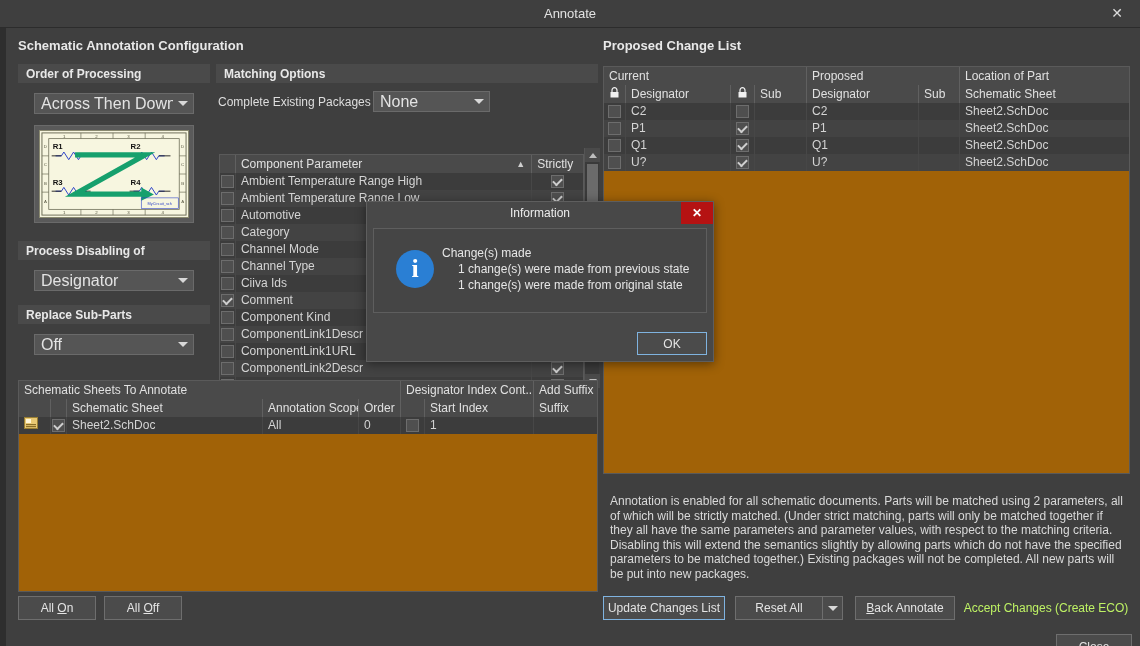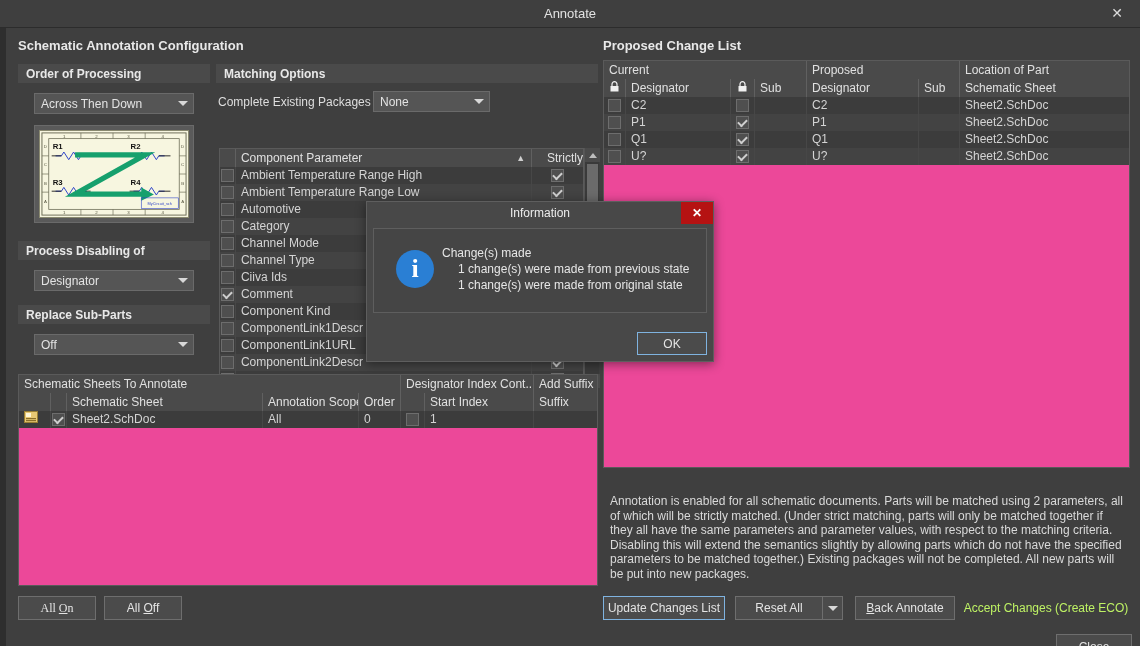--- a/index.html
+++ b/index.html
@@ -76,21 +76,21 @@
   .combo {
     position: absolute;
     background: #555555;
     border: 1px solid #6a6a6a;
     height: 21px;
     display: flex; align-items: center;
     cursor: pointer;
   }
   .combo .cval {
     flex: 1; padding-left: 6px;
-    font-size: 12px; color: #e3e3e3;
+    font-size: 16px; color: #e3e3e3;
     white-space: nowrap; overflow: hidden;
   }
   .combo .carrow {
     width: 20px; height: 100%;
     display: flex; align-items: center; justify-content: center;
   }
   .arrow-down {
     width: 0; height: 0;
     border-left: 5px solid transparent;
     border-right: 5px solid transparent;
@@ -107,23 +107,24 @@
   .preview-inner {
     width: 100%; height: 100%;
     background: #f7f6e0;
     border: 1px solid #8a8a70;
     position: relative;
   }
 
   
   .grid {
     position: absolute;
-    background: #ec4899;
+    background: #a16207;
     border: 1px solid #5a5a5a;
     overflow: hidden;
+    margin-top: 6px;
   }
   .grid-hdr-row { display: flex; height: 18px; background: #4a4a4a; }
   .grid-hdr-cell {
     height: 18px; line-height: 18px;
     font-size: 12px; color: #e0e0e0;
     border-right: 1px solid #606060;
     padding-left: 5px;
     white-space: nowrap; overflow: hidden;
     position: relative;
   }
@@ -385,21 +386,21 @@
         </div>
     </div>
 
     <div class="grid" style="left:213px; top:120px; width:365px; height:240px;">
       <div class="grid-hdr-row">
         <div class="grid-hdr-cell" style="width:16px;padding-left:0;"></div>
         <div class="grid-hdr-cell" style="width:298px; display:flex; align-items:center;">
           <span style="flex:1">Component Parameter</span>
           <span style="font-size:9px; padding-right:6px; color:#cfcfcf;">▲</span>
         </div>
-        <div class="grid-hdr-cell nosep" style="width:51px;text-align:right;">Strictly</div>
+        <div class="grid-hdr-cell nosep" style="width:51px;">Strictly</div>
       </div>
       <div>
         <div class="grid-row">
           <div class="grid-cell cbcell" style="width:16px;">
               <span class="cb"></span>
             </div>
           <div class="grid-cell" style="width:298px;">Ambient Temperature Range High</div>
           <div class="grid-cell cbcell nosep" style="width:51px;">
               <span class="cb checked"></span>
             </div>
@@ -562,21 +563,21 @@
         <div class="grid-cell" style="width:96px;">All</div>
         <div class="grid-cell" style="width:42px;">0</div>
         <div class="grid-cell cbcell" style="width:24px;">
             <span class="cb"></span>
           </div>
         <div class="grid-cell" style="width:109px;">1</div>
         <div class="grid-cell nosep" style="width:63px;"></div>
       </div>
     </div>
 
-    <div class="btn" style="left:12px; top:568px; width:78px; height:24px;font-family:Liberation Serif, serif;">
+    <div class="btn" style="left:12px; top:568px; width:78px; height:24px;">
       <span>All <span class="mn">O</span>n</span>
     </div>
     <div class="btn" style="left:98px; top:568px; width:78px; height:24px;">
       <span>All <span class="mn">O</span>ff</span>
     </div>
 
     <div class="section-title" style="left:597px; top:10px;">Proposed Change List</div>
 
     <div class="grid" style="left:597px; top:32px; width:527px; height:408px;">
 

